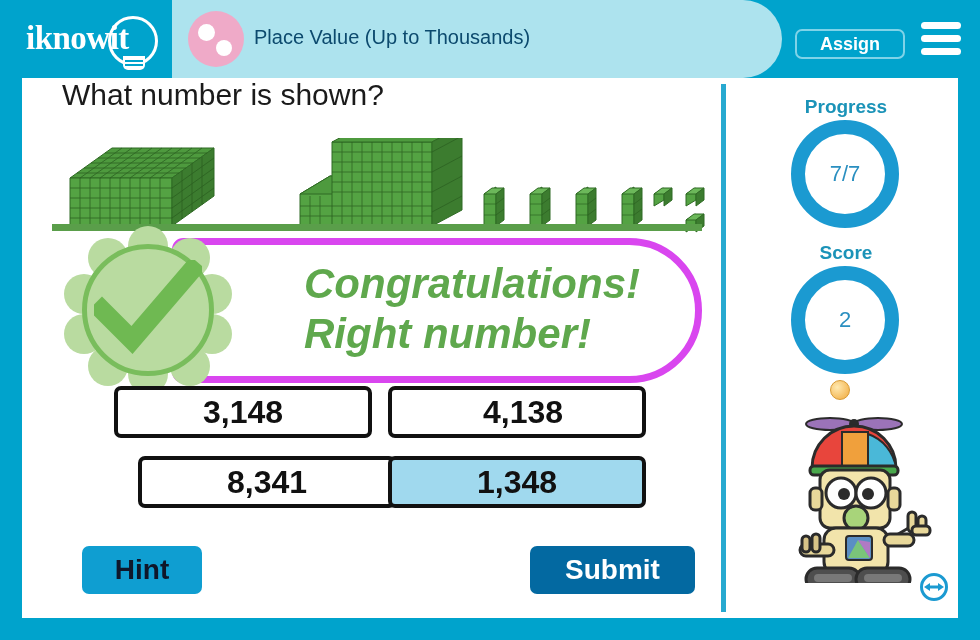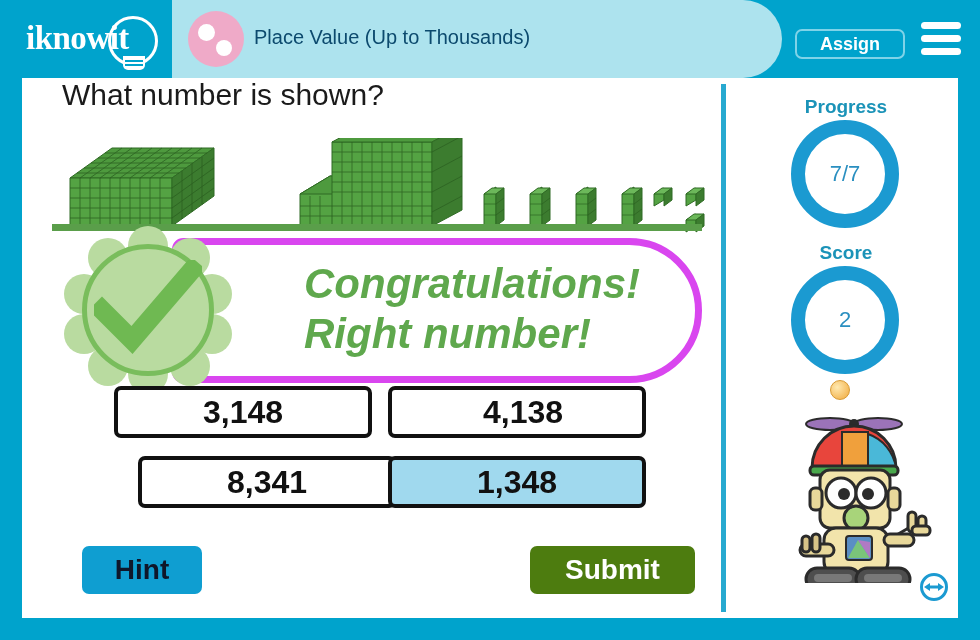--- a/index.html
+++ b/index.html
@@ -200,21 +200,21 @@
     background: #0f9ed1;
     border-radius: 7px;
     display: flex; align-items: center; justify-content: center;
     color: #0f172a; font-size: 28px; font-weight: bold;
     cursor: pointer;
     margin-left: 44px;
   }
   #submit-btn {
     position: absolute; left: 508px; top: 468px;
     width: 165px; height: 48px;
-    background: #4d7c0f;
+    background: #0369a1;
     border-radius: 7px;
     display: flex; align-items: center; justify-content: center;
     color: #ffffff; font-size: 28px; font-weight: bold;
     cursor: pointer;
   }
 
   
   #sidebar {
     position: absolute; left: 708px; top: 0px;
     width: 232px; height: 408px;

